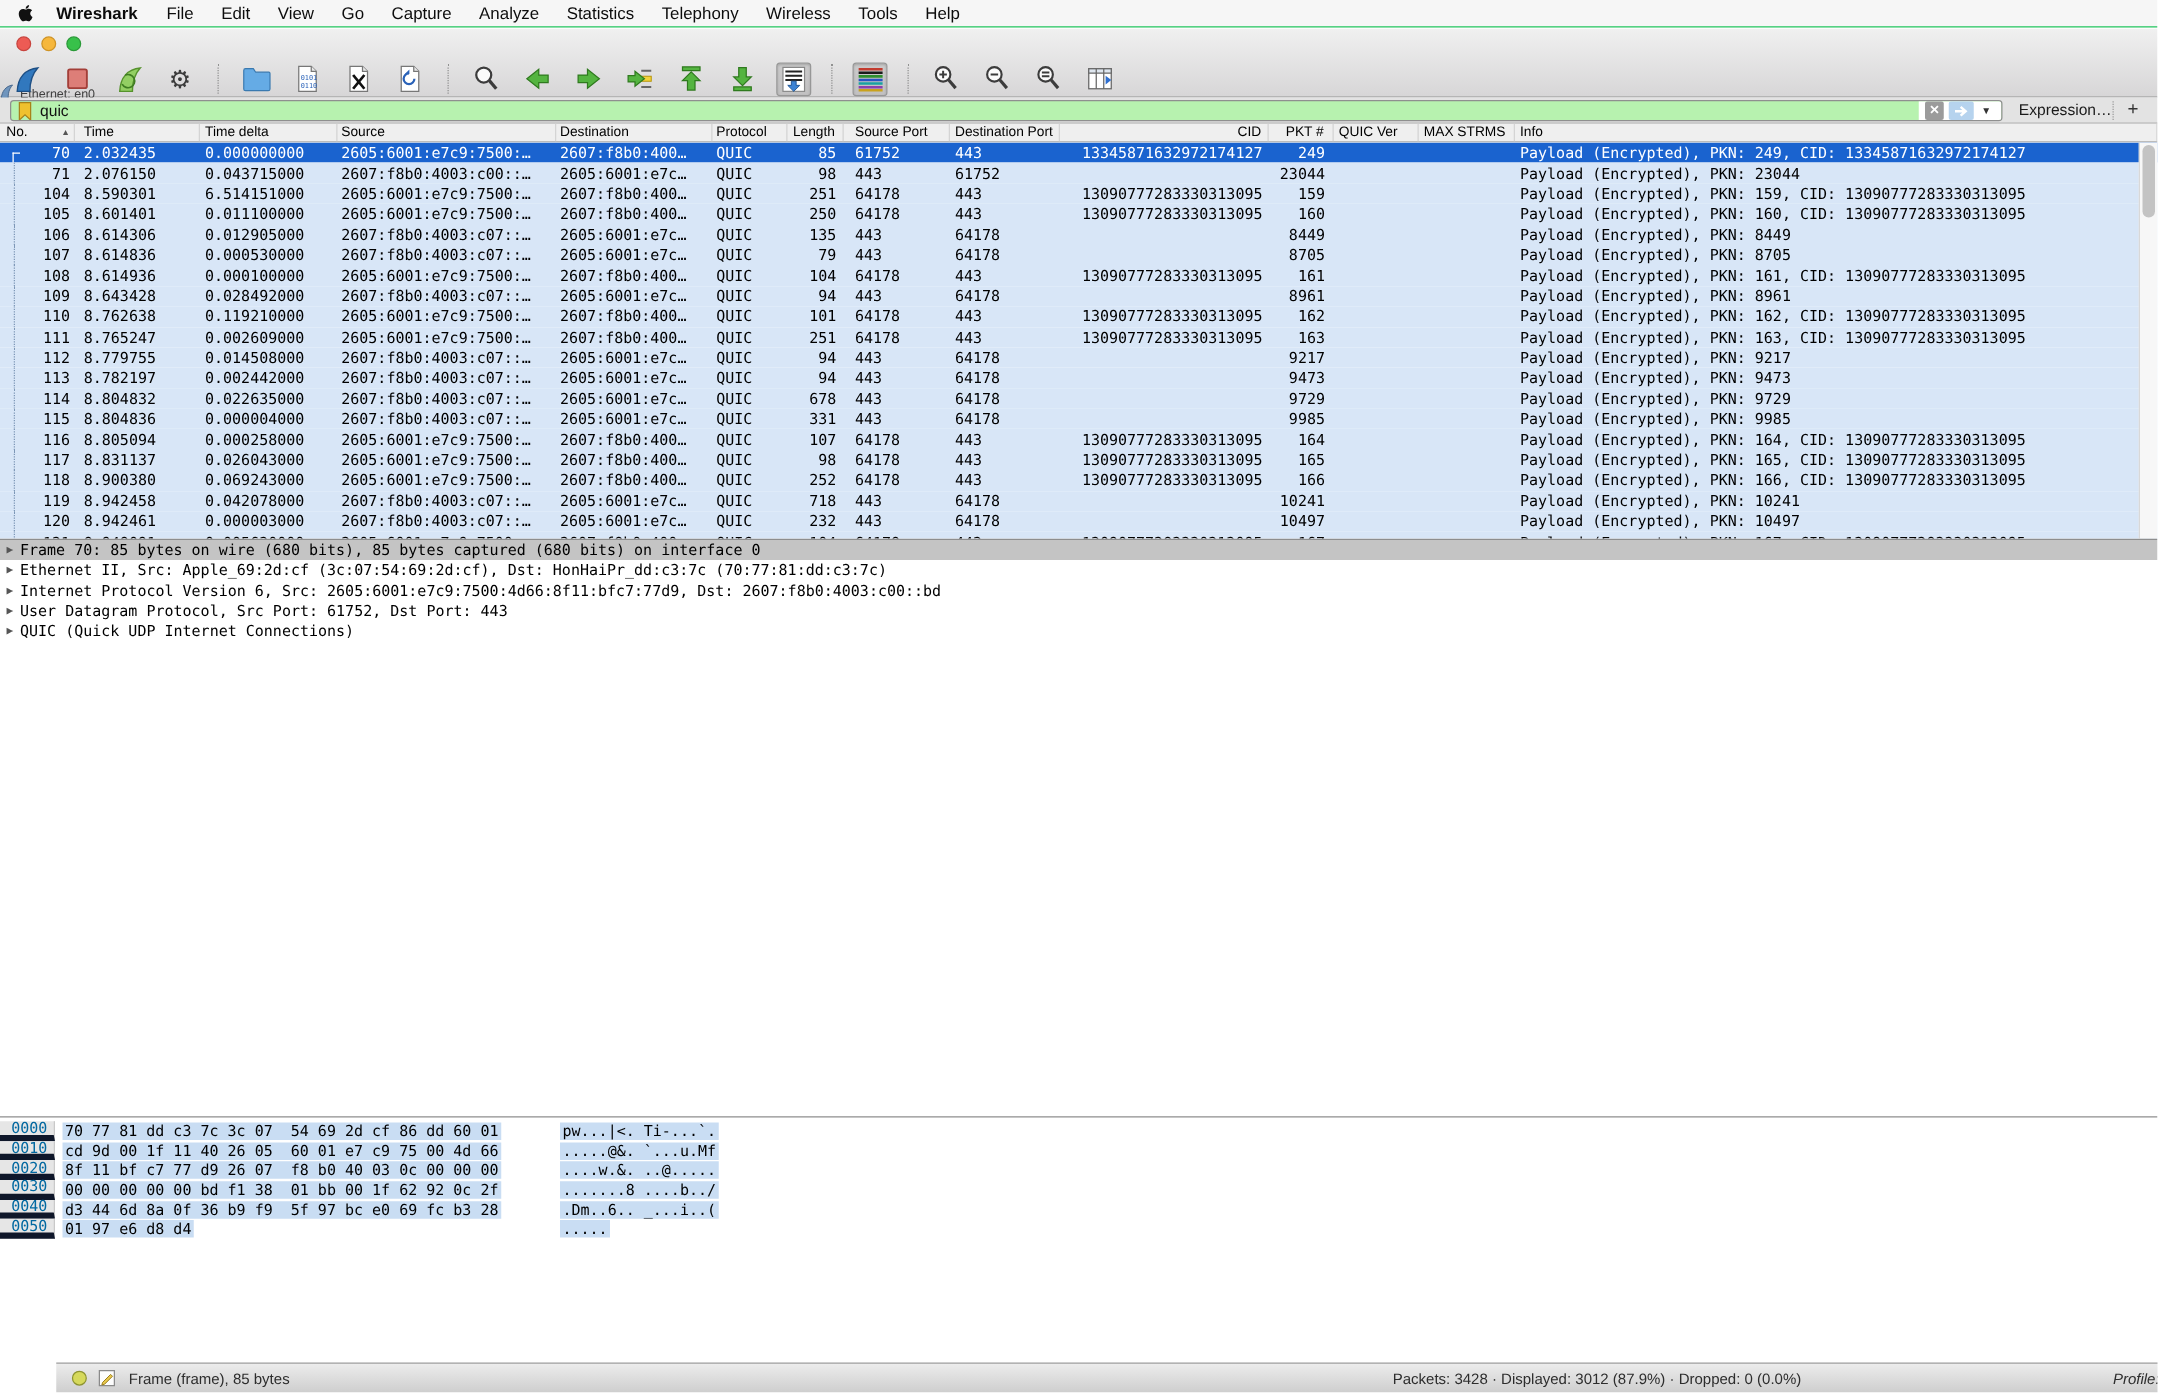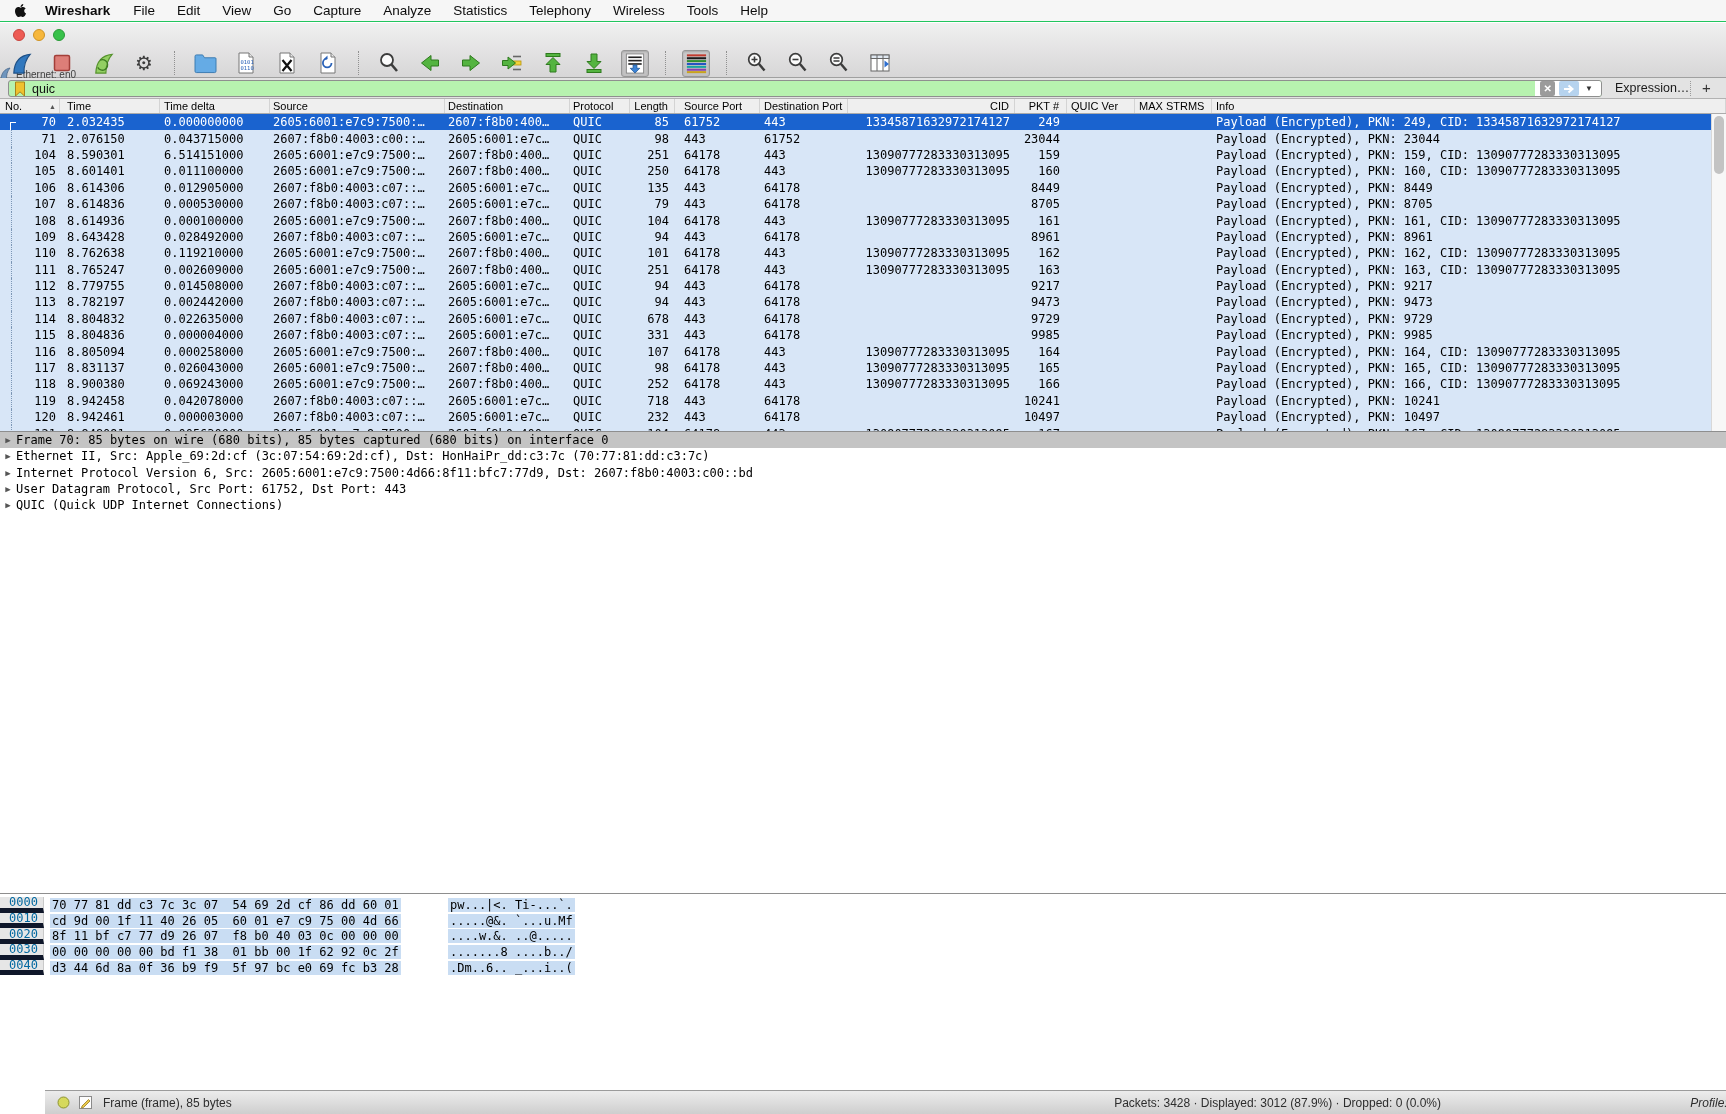--- a/index.html
+++ b/index.html
@@ -767,20 +767,25 @@
     <div class="hrow">
       <span class="off">0030</span>
       <span class="hexcol"><span class="hl">00 00 00 00 00 bd f1 38  01 bb 00 1f 62 92 0c 2f</span></span>
       <span class="asccol"><span class="hl">.......8 ....b../</span></span>
     </div>
     <div class="hrow">
       <span class="off">0040</span>
       <span class="hexcol"><span class="hl">d3 44 6d 8a 0f 36 b9 f9  5f 97 bc e0 69 fc b3 28</span></span>
       <span class="asccol"><span class="hl">.Dm..6.. _...i..(</span></span>
     </div>
+    <div class="hrow">
+      <span class="off">0050</span>
+      <span class="hexcol"><span class="hl">01 97 e6 d8 d4</span></span>
+      <span class="asccol"><span class="hl">.....</span></span>
+    </div>
   </div>
 
 <div class="statusbar">
   <svg class="sb-dot" width="13" height="13">
       <circle cx="6.5" cy="6.5" r="5.5" fill="#d6d95c" stroke="#8e9431"></circle>
     </svg>
   <svg class="sb-note" width="15" height="15" viewBox="0 0 15 15">
       <rect x="1.5" y="1.5" width="12" height="12" fill="#fdfdfd" stroke="#8a8a8a"></rect>
       <path d="M4 11 L10.5 4.5 L12 6 L5.5 12.5 L3.5 13 Z" fill="#e8c84b" stroke="#9a7d1d" stroke-width="0.8"></path>
     </svg>

